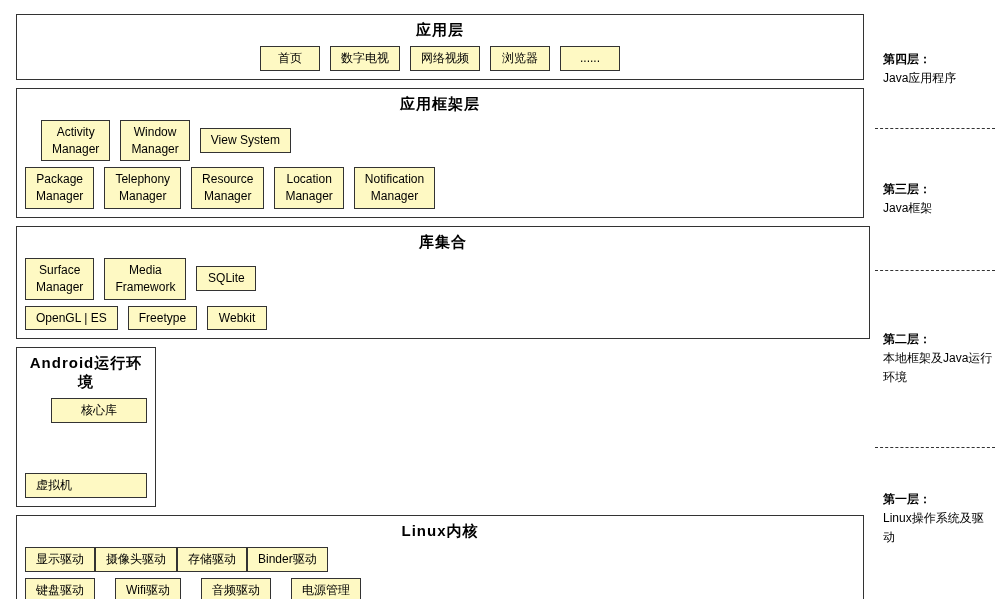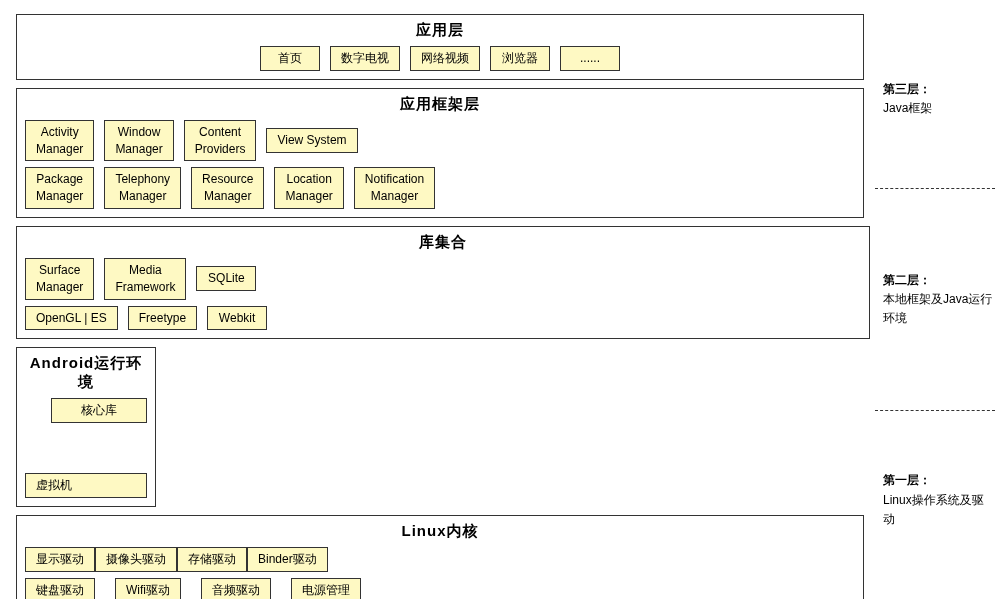--- a/index.html
+++ b/index.html
@@ -88,20 +88,21 @@
       gap: 10px;
       justify-content: center;
       align-items: center;
     }
     .framework-row1 {
       display: flex;
       gap: 10px;
       justify-content: flex-start;
       align-items: center;
       margin-bottom: 6px;
+      margin-left: 16px;
     }
     .framework-row2 {
       display: flex;
       gap: 10px;
       justify-content: flex-start;
       align-items: flex-end;
     }
     .linux-row1 {
       display: flex;
       justify-content: flex-start;
@@ -132,21 +133,20 @@
       <div class="item-box">浏览器</div>
       <div class="item-box">......</div>
     </div>
   </div>
 
   <div class="layer-block layer-framework">
     <div class="layer-title">应用框架层</div>
     <div class="framework-row1">
       <div class="item-box">Activity<br>Manager</div>
       <div class="item-box">Window<br>Manager</div>
-      <div class="item-box">Content<br>Providers</div>
       <div class="item-box">View System</div>
     </div>
     <div class="framework-row2">
       <div class="item-box">Package<br>Manager</div>
       <div class="item-box">Telephony<br>Manager</div>
       <div class="item-box">Resource<br>Manager</div>
       <div class="item-box">Location<br>Manager</div>
       <div class="item-box">Notification<br>Manager</div>
     </div>
   </div>
@@ -189,20 +189,24 @@
       <div class="item-box">Wifi驱动</div>
       <div class="item-box">音频驱动</div>
       <div class="item-box">电源管理</div>
     </div>
   </div>
 
 </div>
 
 <div class="right-labels">
 
+  <div class="right-label-item" style="flex:1; border-bottom: 1.5px dashed #333;">
+    <span class="layer-num">第四层：</span>
+    <span class="layer-desc">Java应用程序</span>
+  </div>
 
   <div class="right-label-item" style="flex:1.2; border-bottom: 1.5px dashed #333;">
     <span class="layer-num">第三层：</span>
     <span class="layer-desc">Java框架</span>
   </div>
 
   <div class="right-label-item" style="flex:1.5; border-bottom: 1.5px dashed #333;">
     <span class="layer-num">第二层：</span>
     <span class="layer-desc">本地框架及Java运行环境</span>
   </div>

